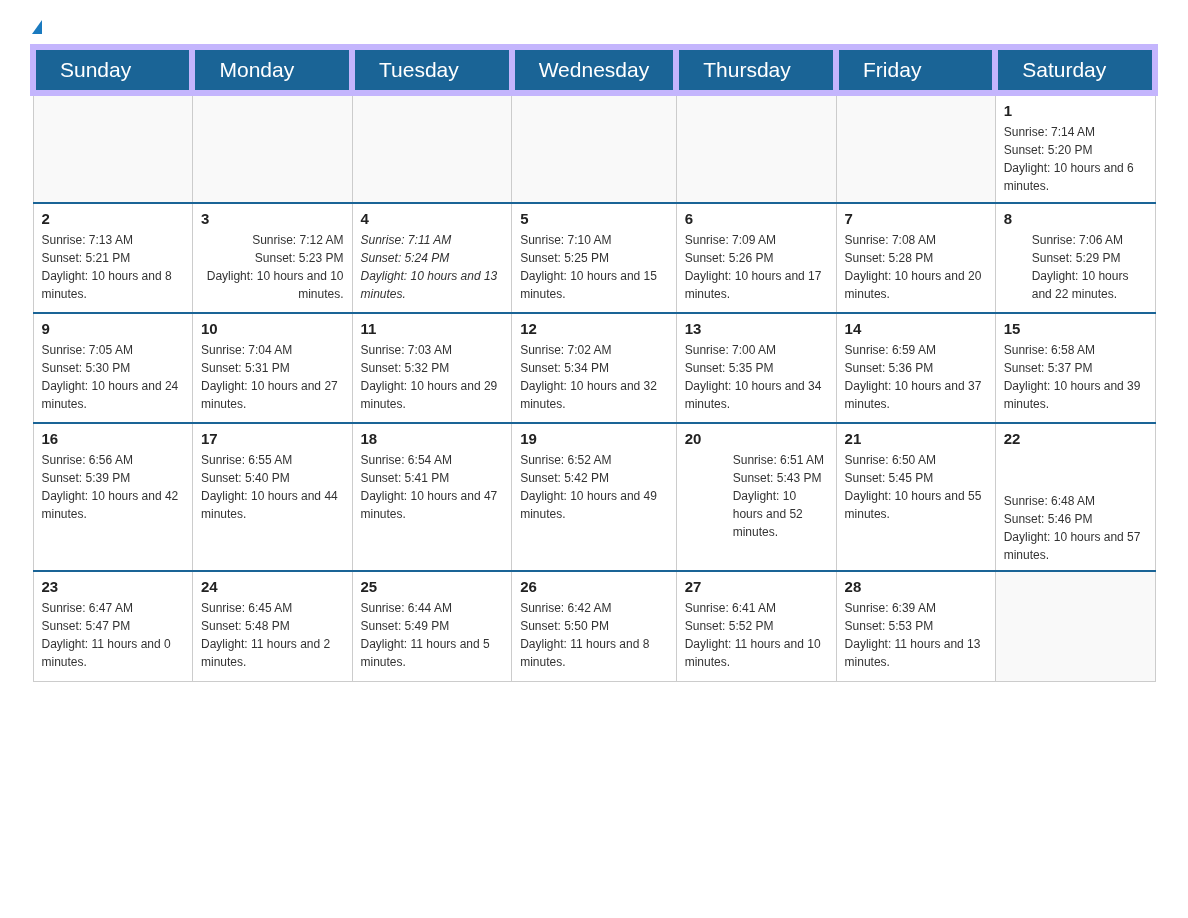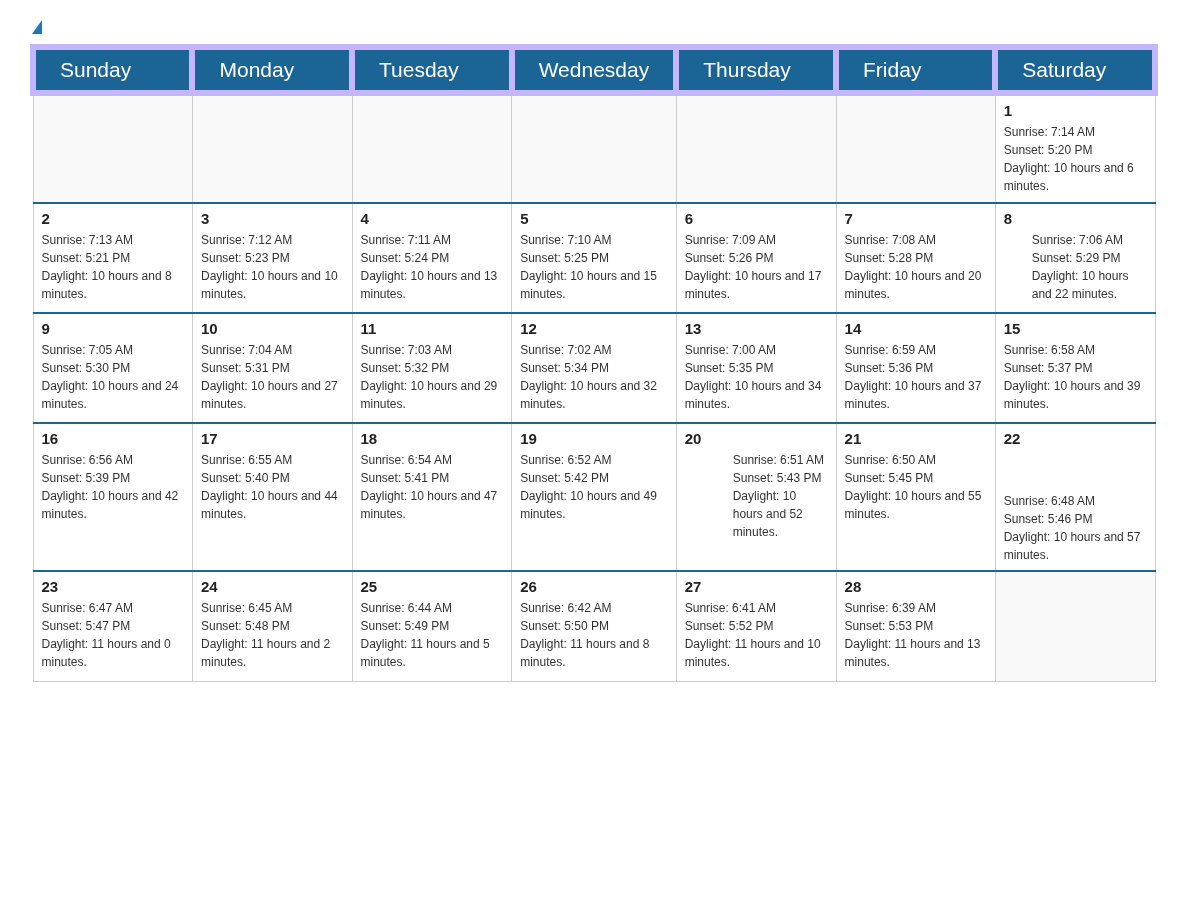--- a/index.html
+++ b/index.html
@@ -143,27 +143,27 @@
       </tr>
       <tr class="row-separator">
         <td>
           <span class="day-number">2</span>
           <div class="day-info" style="white-space: pre-line;">Sunrise: 7:13 AM
 Sunset: 5:21 PM
 Daylight: 10 hours and 8 minutes.</div>
         </td>
         <td>
           <span class="day-number">3</span>
-          <div class="day-info" style="white-space: pre-line;">Sunrise: 7:12 AM
+          <div class="day-info" style="white-space: pre-line; text-align: right;">Sunrise: 7:12 AM
 Sunset: 5:23 PM
 Daylight: 10 hours and 10 minutes.</div>
         </td>
         <td>
           <span class="day-number">4</span>
-          <div class="day-info" style="white-space: pre-line;">Sunrise: 7:11 AM
+          <div class="day-info" style="white-space: pre-line; font-style: italic;">Sunrise: 7:11 AM
 Sunset: 5:24 PM
 Daylight: 10 hours and 13 minutes.</div>
         </td>
         <td>
           <span class="day-number">5</span>
           <div class="day-info" style="white-space: pre-line;">Sunrise: 7:10 AM
 Sunset: 5:25 PM
 Daylight: 10 hours and 15 minutes.</div>
         </td>
         <td>

